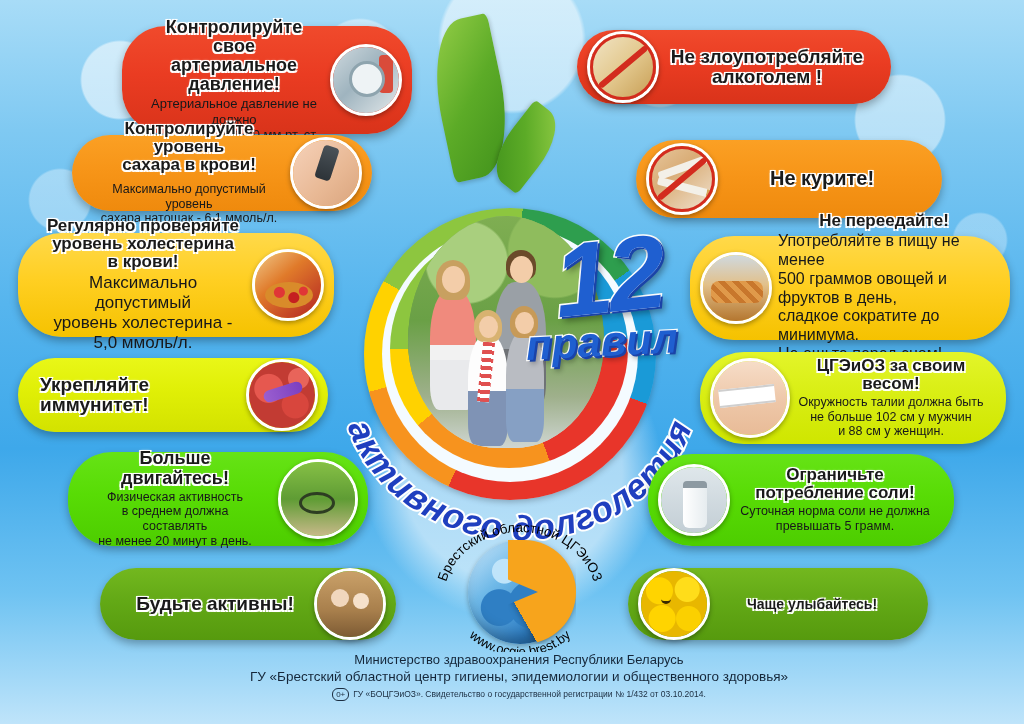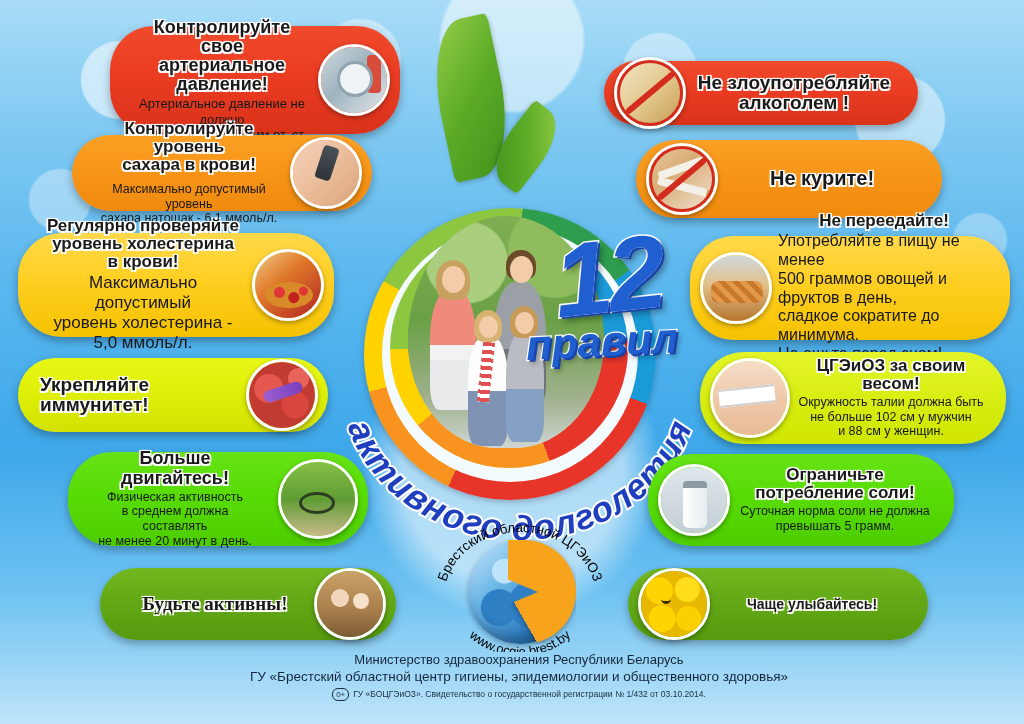--- a/index.html
+++ b/index.html
@@ -292,21 +292,21 @@
 
   <svg id="slogan" viewBox="0 0 380 220">
     <defs>
       <path id="sloganArc" d="M 10,50 A 180,160 0 0 0 370,50" fill="none"></path>
     </defs>
     <text>
       <textPath href="#sloganArc" startOffset="50%" text-anchor="middle" id="slogan-textpath">активного долголетия</textPath>
     </text>
   </svg>
 
-  <div class="card red" style="left:110px;top:26px;width:290px;height:108px;padding:6px 10px 6px 16px;">
+  <div class="card red" style="left:122px;top:26px;width:290px;height:108px;padding:6px 10px 6px 16px;">
     <div class="texts">
       <div class="title" style="font-size:18px;text-align:center;">Контролируйте свое<br>артериальное давление!</div>
       <div class="sub" style="font-size:13px;text-align:center;">Артериальное давление не должно<br>быть выше 140/90 мм рт. ст.</div>
     </div>
     <div class="thumb">
         <div class="thumb-inner t-bp"></div>
       </div>
   </div>
 
   <div class="card orange" style="left:72px;top:135px;width:300px;height:76px;padding:6px 10px 6px 16px;">
@@ -341,30 +341,30 @@
   <div class="card green" style="left:68px;top:452px;width:300px;height:94px;padding:6px 10px 6px 16px;gap:12px;">
     <div class="texts">
       <div class="title" style="font-size:18px;text-align:center;">Больше двигайтесь!</div>
       <div class="sub" style="font-size:12.5px;text-align:center;">Физическая активность<br>в среднем должна составлять<br>не менее 20 минут в день.</div>
     </div>
     <div class="thumb big">
         <div class="thumb-inner t-bike"></div>
       </div>
   </div>
 
-  <div class="card darkgreen" style="left:100px;top:568px;width:296px;height:72px;padding:6px 10px 6px 16px;font-family:Liberation Serif, serif;">
+  <div class="card darkgreen" style="left:100px;top:568px;width:296px;height:72px;padding:6px 10px 6px 16px;">
     <div class="texts">
       <div class="title" style="font-size:19px;text-align:center;">Будьте активны!</div>
     </div>
     <div class="thumb">
         <div class="thumb-inner t-eld"></div>
       </div>
   </div>
 
-  <div class="card red" style="left:604px;top:30px;width:314px;height:64px;padding:6px 16px 6px 10px;margin-top:31px;">
+  <div class="card red" style="left:577px;top:30px;width:314px;height:74px;padding:6px 16px 6px 10px;">
     <div class="thumb no-sign">
       <div class="thumb-inner t-alc"></div>
         <div class="ban"></div>
         <div class="slash"></div>
     </div>
     <div class="texts">
       <div class="title" style="font-size:19px;text-align:center;">Не злоупотребляйте<br>алкоголем !</div>
     </div>
   </div>
 

